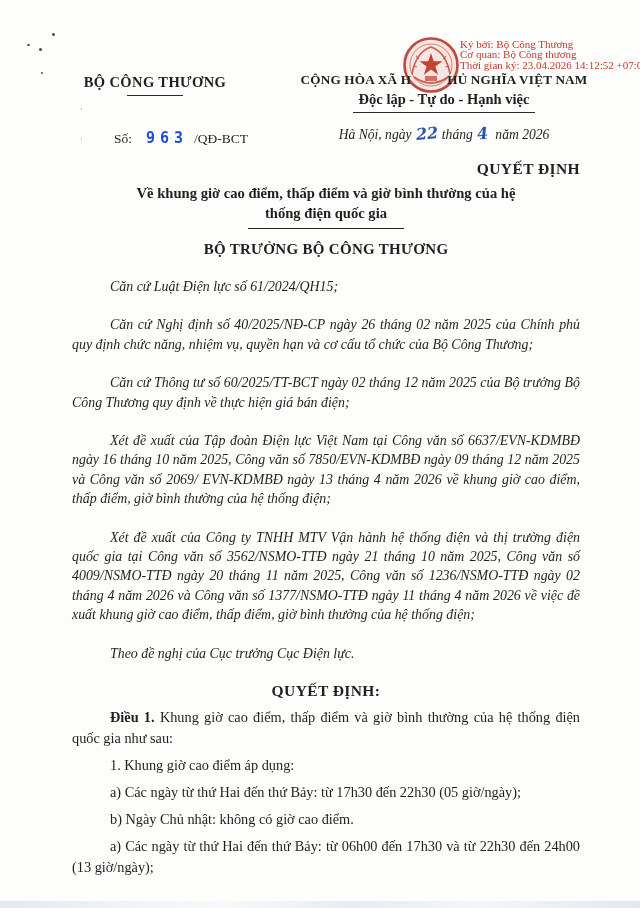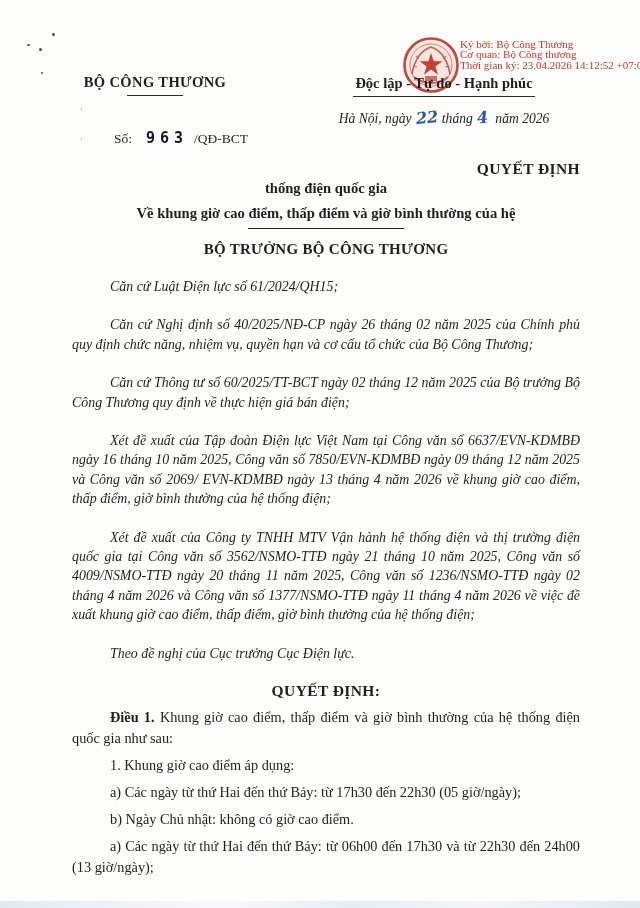--- a/index.html
+++ b/index.html
@@ -15,21 +15,21 @@
   
   .stamp-text{position:absolute;left:460px;top:39px;color:#c5352b;font-size:11px;line-height:10.4px;white-space:nowrap;}
   .emblem{position:absolute;left:402px;top:36px;width:58px;height:58px;}
 
   
   .hdr-left{position:absolute;left:70px;top:74px;width:170px;text-align:center;}
   .ministry{font-weight:bold;font-size:14.5px;letter-spacing:.4px;white-space:nowrap;}
   .ministry-underline{width:56px;height:0;border-top:1.3px solid #2a2a2a;margin:4px auto 0;}
 
   .so-line{position:absolute;left:114px;top:129px;font-size:13.5px;white-space:nowrap;}
-  .stamped-num{font-family:"DejaVu Sans Mono",monospace;font-weight:bold;font-size:15px;letter-spacing:5px;color:#0f172a;margin:0 6px 0 14px;}
+  .stamped-num{font-family:"DejaVu Sans Mono",monospace;font-weight:bold;font-size:15px;letter-spacing:5px;color:#1d4ed8;margin:0 6px 0 14px;}
 
   .hdr-right{position:absolute;left:288px;top:72px;width:312px;text-align:center;}
   .nat-line{font-weight:bold;font-size:13.2px;white-space:nowrap;letter-spacing:.2px;}
   .nat-gap{display:inline-block;width:36px;}
   .motto{font-weight:bold;font-size:14.5px;margin-top:3px;white-space:nowrap;}
   .motto-underline{width:182px;height:0;border-top:1.4px solid #2a2a2a;margin:4px auto 0;}
   .date-line{margin-top:11px;font-style:italic;font-size:13.6px;white-space:nowrap;}
   .hand{font-family:"DejaVu Serif",serif;font-style:italic;font-weight:bold;color:#2f55a4;font-size:16px;display:inline-block;transform:rotate(-5deg);margin:0 4px;}
 
   
@@ -76,31 +76,32 @@
   <div class="hdr-left">
     <div class="ministry">BỘ CÔNG THƯƠNG</div>
     <div class="ministry-underline"></div>
   </div>
 
   <div class="so-line">
     <span>Số:</span><span class="stamped-num">963</span><span>/QĐ-BCT</span>
   </div>
 
   <div class="hdr-right">
-    <div class="motto">Độc lập - Tự do - Hạnh phúc</div>
+    <div class="nat-line"><span>CỘNG HÒA XÃ H</span><span class="nat-gap"></span><span>HỦ NGHĨA VIỆT NAM</span></div>
+    <div class="motto">Độc lập - Tự do - Hạnh việc</div>
     <div class="motto-underline"></div>
     <div class="date-line">
       <span>Hà Nội, ngày</span><span class="hand">22</span><span>tháng</span><span class="hand">4</span> <span>năm 2026</span>
     </div>
   </div>
 
   <div class="doc-body">
     <div class="h-main">QUYẾT ĐỊNH</div>
+    <div class="subject">Về khung giờ cao điểm, thấp điểm và giờ bình thường của hệ</div>
     <div class="subject" style="margin-top:0;">thống điện quốc gia</div>
-    <div class="subject">Về khung giờ cao điểm, thấp điểm và giờ bình thường của hệ</div>
     <div class="subject-underline"></div>
     <div class="authority">BỘ TRƯỞNG BỘ CÔNG THƯƠNG</div>
 
     <div class="preamble">
       <p>Căn cứ Luật Điện lực số 61/2024/QH15;</p>
       <p>Căn cứ Nghị định số 40/2025/NĐ-CP ngày 26 tháng 02 năm 2025 của Chính phủ quy định chức năng, nhiệm vụ, quyền hạn và cơ cấu tổ chức của Bộ Công Thương;</p>
       <p>Căn cứ Thông tư số 60/2025/TT-BCT ngày 02 tháng 12 năm 2025 của Bộ trưởng Bộ Công Thương quy định về thực hiện giá bán điện;</p>
       <p>Xét đề xuất của Tập đoàn Điện lực Việt Nam tại Công văn số 6637/EVN-KDMBĐ ngày 16 tháng 10 năm 2025, Công văn số 7850/EVN-KDMBĐ ngày 09 tháng 12 năm 2025 và Công văn số 2069/ EVN-KDMBĐ ngày 13 tháng 4 năm 2026 về khung giờ cao điểm, thấp điểm, giờ bình thường của hệ thống điện;</p>
       <p>Xét đề xuất của Công ty TNHH MTV Vận hành hệ thống điện và thị trường điện quốc gia tại Công văn số 3562/NSMO-TTĐ ngày 21 tháng 10 năm 2025, Công văn số 4009/NSMO-TTĐ ngày 20 tháng 11 năm 2025, Công văn số 1236/NSMO-TTĐ ngày 02 tháng 4 năm 2026 và Công văn số 1377/NSMO-TTĐ ngày 11 tháng 4 năm 2026 về việc đề xuất khung giờ cao điểm, thấp điểm, giờ bình thường của hệ thống điện;</p>
       <p>Theo đề nghị của Cục trưởng Cục Điện lực.</p>

